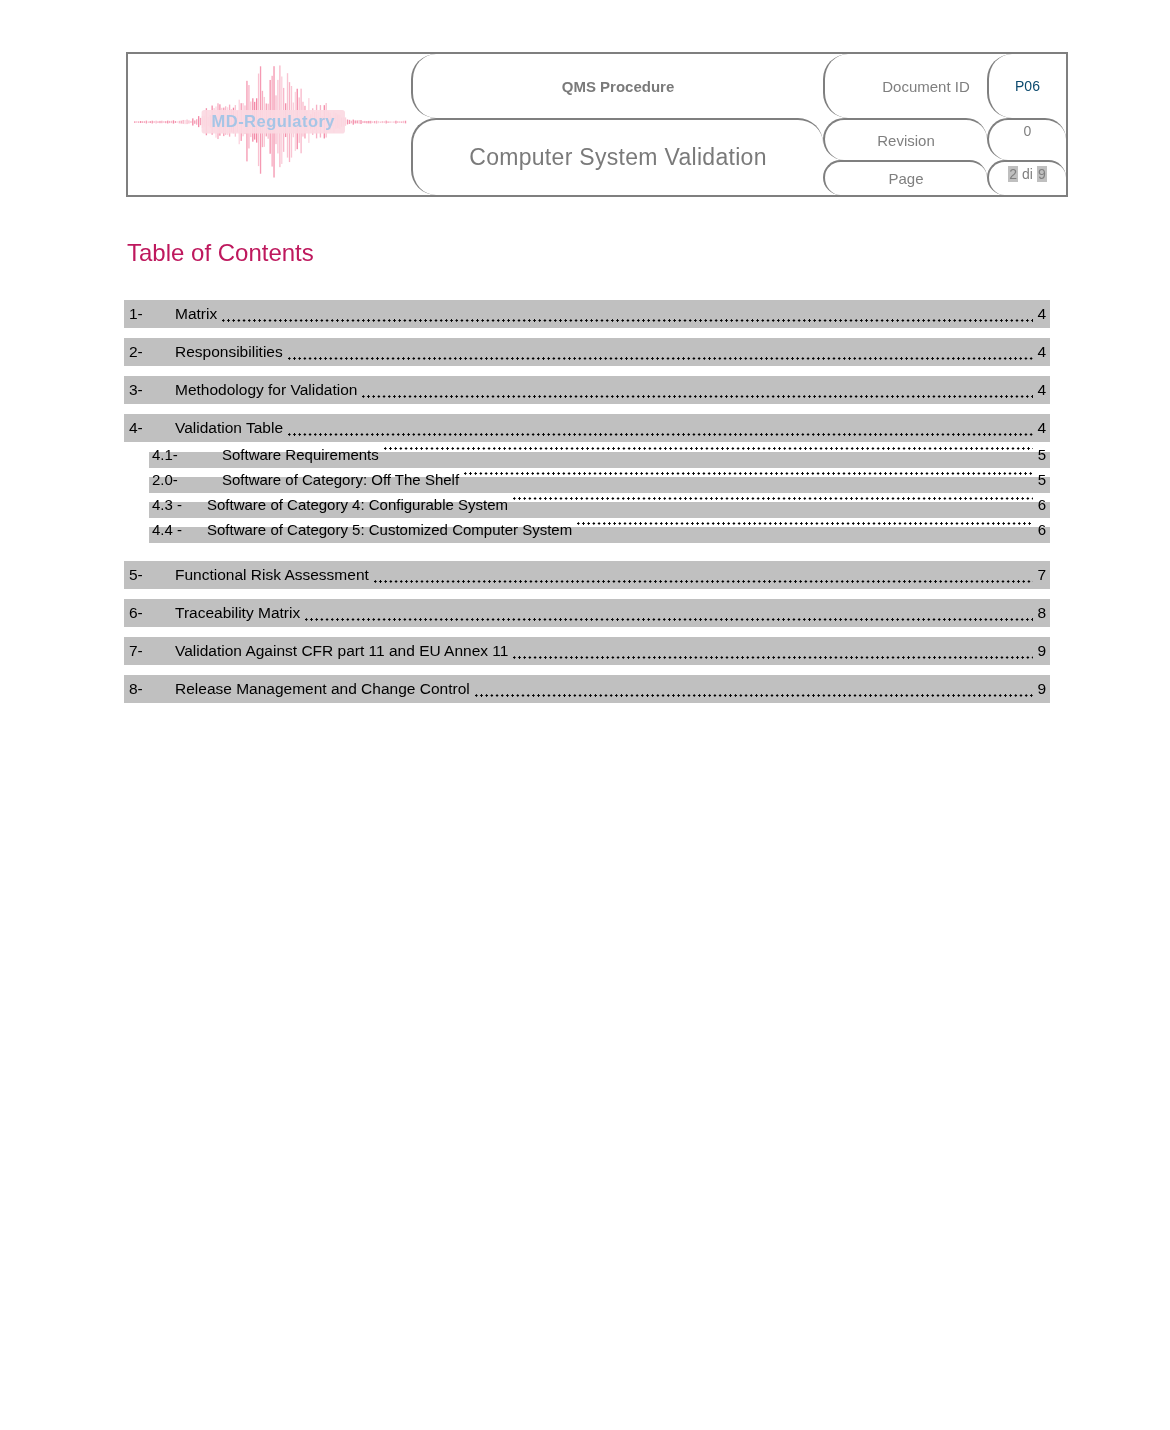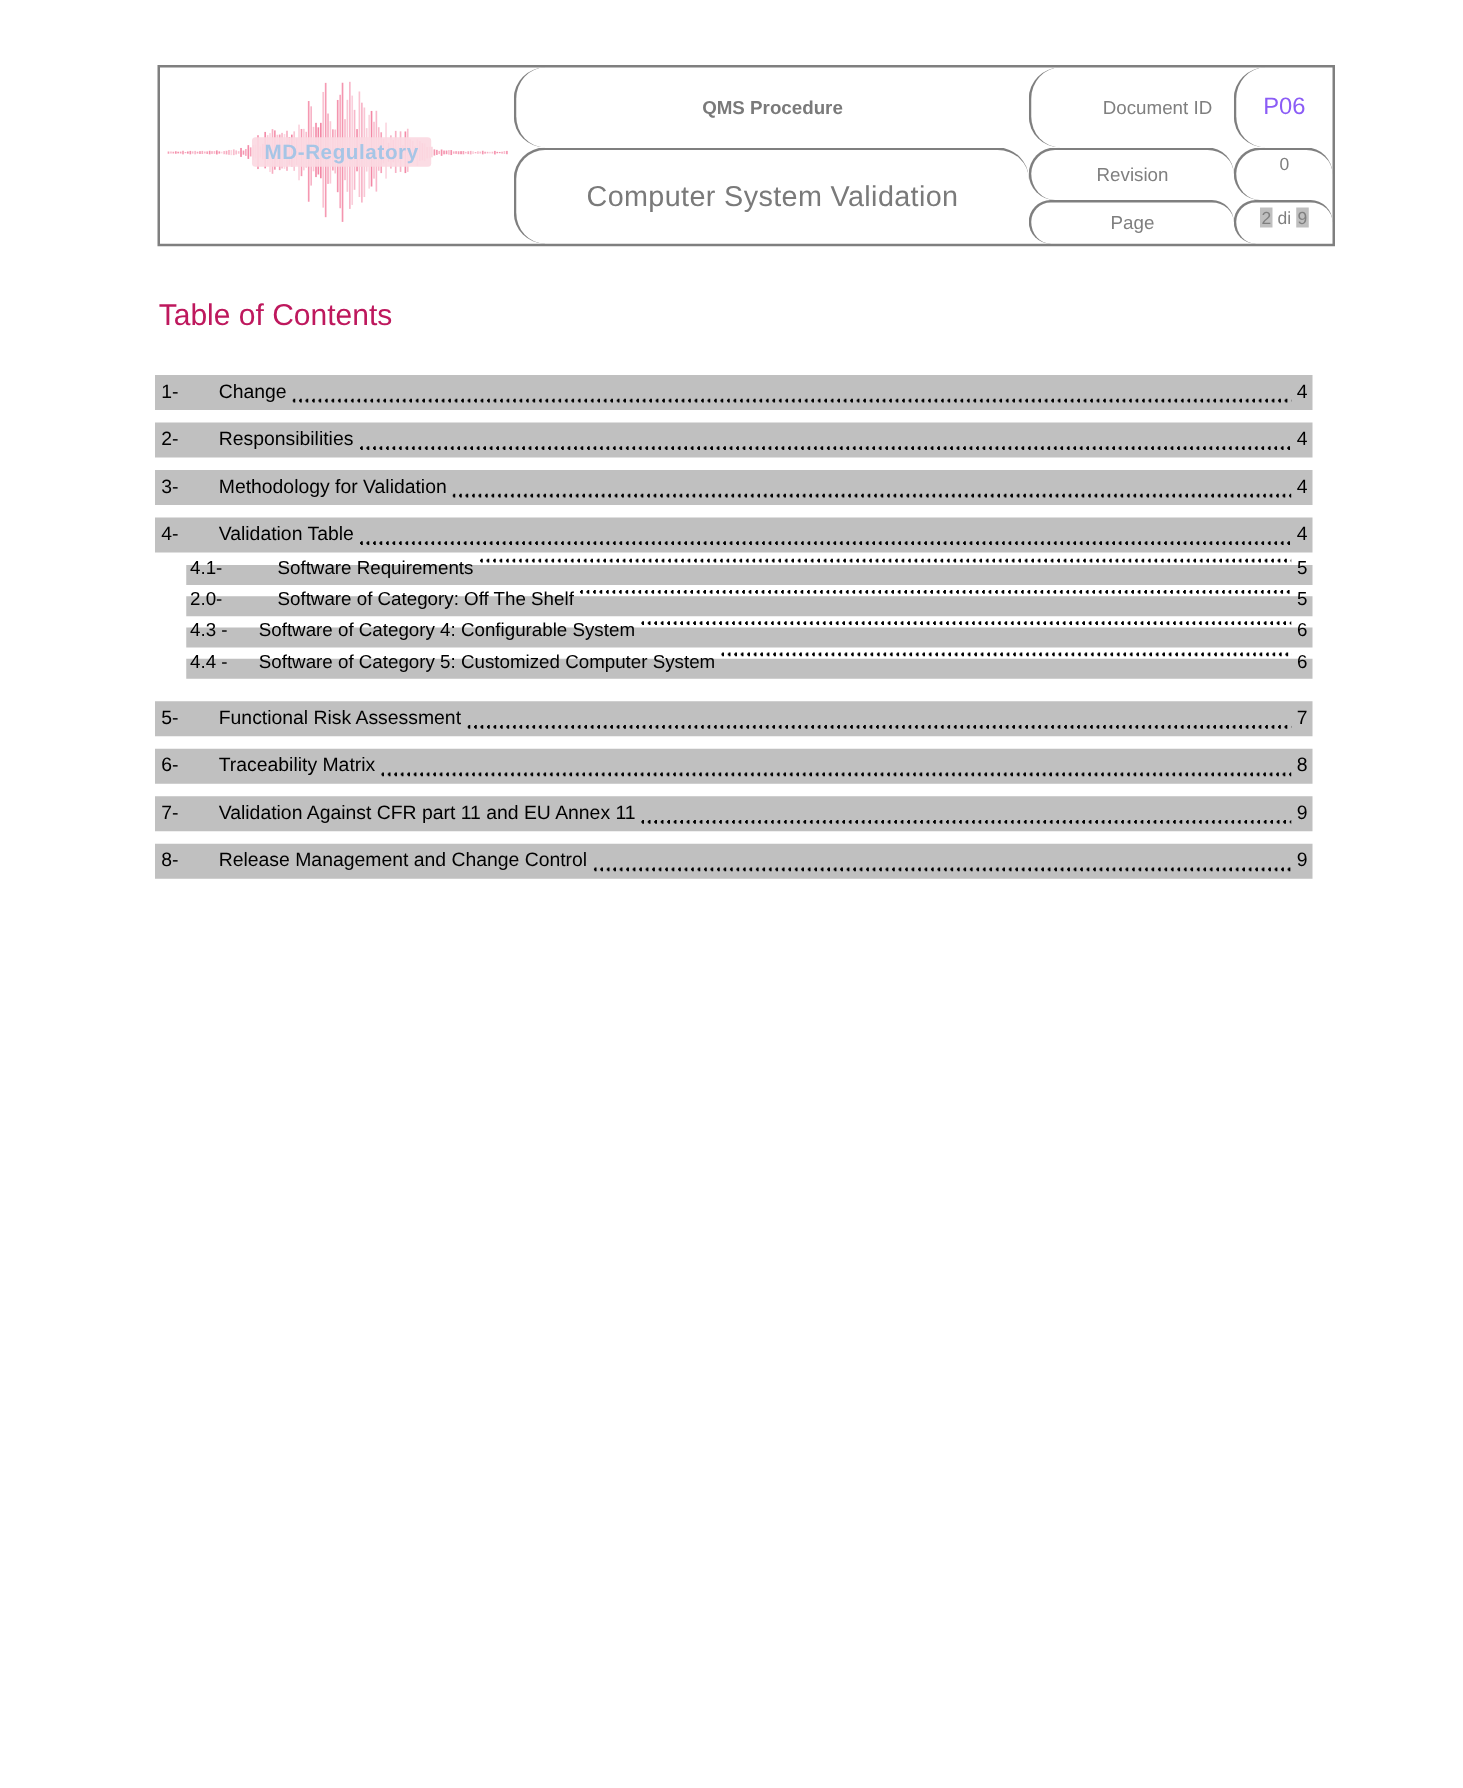--- a/index.html
+++ b/index.html
@@ -29,21 +29,21 @@
   .lbl-docid   { grid-column: 3; grid-row: 1; padding-left: 40px; }
   .val-docid   { grid-column: 4; grid-row: 1; }
   .lbl-rev     { grid-column: 3; grid-row: 2; }
   .val-rev     { grid-column: 4; grid-row: 2; align-items: flex-start; padding-top: 3px; }
   .lbl-page    { grid-column: 3; grid-row: 3; }
   .val-page    { grid-column: 4; grid-row: 3; align-items: flex-start; padding-top: 4px; }
 
   .qms-text    { color: #7a7a7a; font-weight: bold; font-size: 15px; }
   .doc-title   { color: #7a7a7a; font-weight: normal; font-size: 23px; letter-spacing: .3px; }
   .hdr-label   { color: #7f7f7f; font-size: 15px; }
-  .hdr-value   { color: #8b5cf6; font-size: 19px; }
+  .hdr-value   { color: #0c4a6e; font-size: 14px; }
   .val-rev .hdr-value, .val-page { font-size: 14px; color: #7f7f7f; }
   .val-page .part { margin: 0 2px; }
   .shaded { background: #bfbfbf; padding: 0 1px; }
 
   .logo-svg { display: block; }
 
   
   .toc-heading {
     margin: 41px 0 0 127px;
     color: #be185d;
@@ -275,21 +275,21 @@
     <span class="part shaded">9</span>
   </div>
 </div>
 
 <h1 class="toc-heading">Table of Contents</h1>
 
 <div class="toc">
 
   <div class="toc-row l1">
     <span class="num">1-</span>
-    <span class="ttl">Change</span>
+    <span class="ttl">Matrix</span>
     <span class="leader"></span>
     <span class="pg">4</span>
   </div>
 
   <div class="toc-row l1">
     <span class="num">2-</span>
     <span class="ttl">Responsibilities</span>
     <span class="leader"></span>
     <span class="pg">4</span>
   </div>

